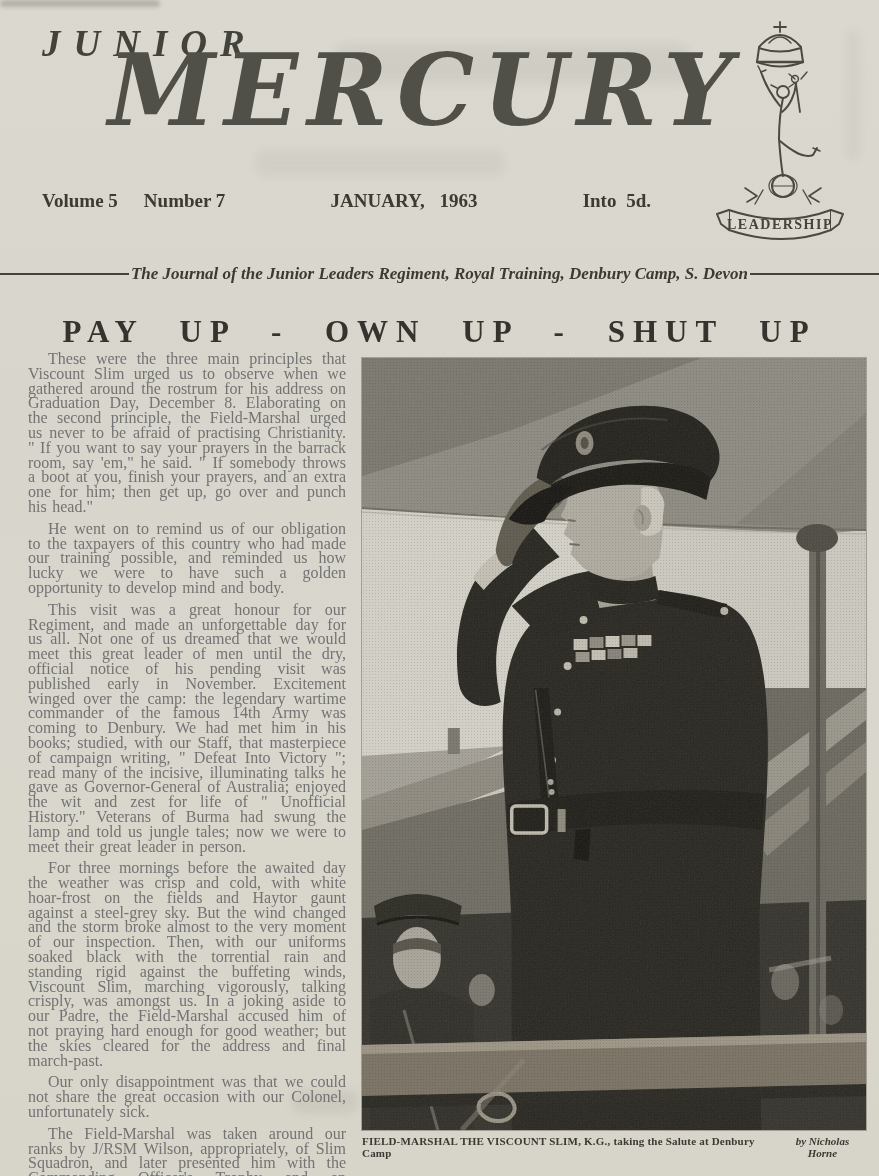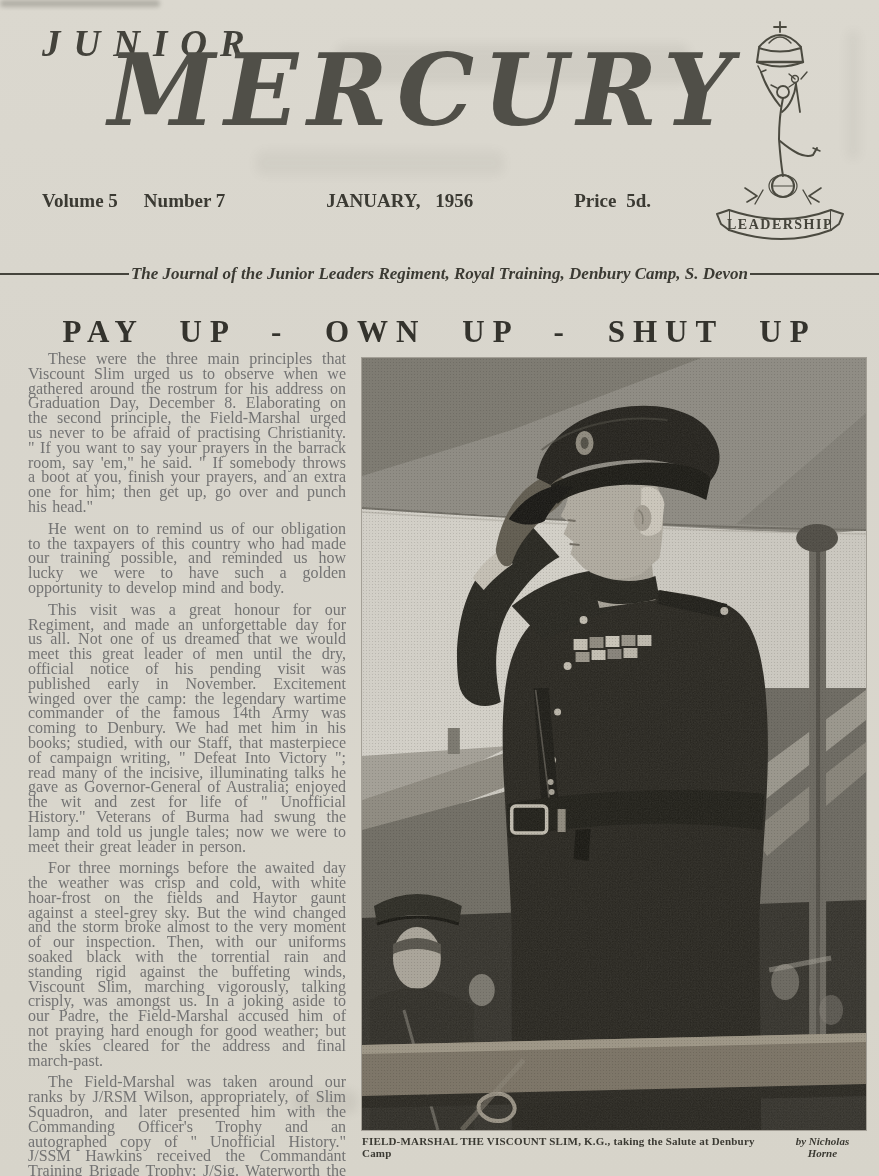--- a/index.html
+++ b/index.html
@@ -122,38 +122,39 @@
     <path d="M30,196 q54,18 102,0 l0,20 q-48,18 -102,0 z" fill="#dcd9d0"></path>
     <path d="M30,196 l-12,4 4,10 8,6 M132,196 l12,4 -4,10 -8,6" fill="#d8d5cc"></path>
   </g>
   <text x="81" y="215" text-anchor="middle" font-family="Liberation Serif, serif" font-size="14" font-weight="bold" letter-spacing="1.5" fill="#45443b">LEADERSHIP</text>
 </svg>
 
 <div class="volume-row">
   <div class="vol-num">
     <span style="margin-right: 26px;">Volume 5</span><span style="margin-right:0;">Number 7</span>
   </div>
-  <div class="date">JANUARY, 1956</div>
-  <div class="price">Price 5d.</div>
+  <div class="date">JANUARY, 1963</div>
+  <div class="price">Into 5d.</div>
 </div>
 
 <div class="strapline-row">
   <div class="strap-rule"></div>
   <div class="strapline">The Journal of the Junior Leaders Regiment, Royal Training, Denbury Camp, S. Devon</div>
   <div class="strap-rule"></div>
 </div>
 
 <h1 class="headline">PAY UP - OWN UP - SHUT UP</h1>
 
 <div class="main-cols">
   <div class="text-col">
     <p>These were the three main principles that Viscount Slim urged us to observe when we gathered around the rostrum for his address on Graduation Day, December 8. Elaborating on the second principle, the Field-Marshal urged us never to be afraid of practising Christianity. " If you want to say your prayers in the barrack room, say 'em," he said. " If somebody throws a boot at you, finish your prayers, and an extra one for him; then get up, go over and punch his head."</p>
     <p>He went on to remind us of our obligation to the taxpayers of this country who had made our training possible, and reminded us how lucky we were to have such a golden opportunity to develop mind and body.</p>
     <p>This visit was a great honour for our Regiment, and made an unforgettable day for us all. Not one of us dreamed that we would meet this great leader of men until the dry, official notice of his pending visit was published early in November. Excitement winged over the camp: the legendary wartime commander of the famous 14th Army was coming to Denbury. We had met him in his books; studied, with our Staff, that masterpiece of campaign writing, " Defeat Into Victory "; read many of the incisive, illuminating talks he gave as Governor-General of Australia; enjoyed the wit and zest for life of " Unofficial History." Veterans of Burma had swung the lamp and told us jungle tales; now we were to meet their great leader in person.</p>
     <p>For three mornings before the awaited day the weather was crisp and cold, with white hoar-frost on the fields and Haytor gaunt against a steel-grey sky. But the wind changed and the storm broke almost to the very moment of our inspection. Then, with our uniforms soaked black with the torrential rain and standing rigid against the buffeting winds, Viscount Slim, marching vigorously, talking crisply, was amongst us. In a joking aside to our Padre, the Field-Marshal accused him of not praying hard enough for good weather; but the skies cleared for the address and final march-past.</p>
+    <p>Our only disappointment was that we could not share the great occasion with our Colonel, unfortunately sick.</p>
     <p>The Field-Marshal was taken around our ranks by J/RSM Wilson, appropriately, of Slim Squadron, and later presented him with the Commanding Officer's Trophy and an autographed copy of " Unofficial History." J/SSM Hawkins received the Commandant Training Brigade Trophy; J/Sig. Waterworth the Junior Award. The Champion Troop of the Regiment is Kukri Troop, and J/Sgt. Campbell received the Cobb Memorial Trophy and Shield on their behalf.</p>
   </div>
 
   <div class="photo-col">
     <div class="photo-frame">
       <svg viewBox="0 0 505 772" preserveAspectRatio="none">
 
         <rect x="0" y="0" width="505" height="772" fill="#cfccc4"></rect>
         <rect x="0" y="150" width="250" height="280" fill="#d7d4cc"></rect>
 

